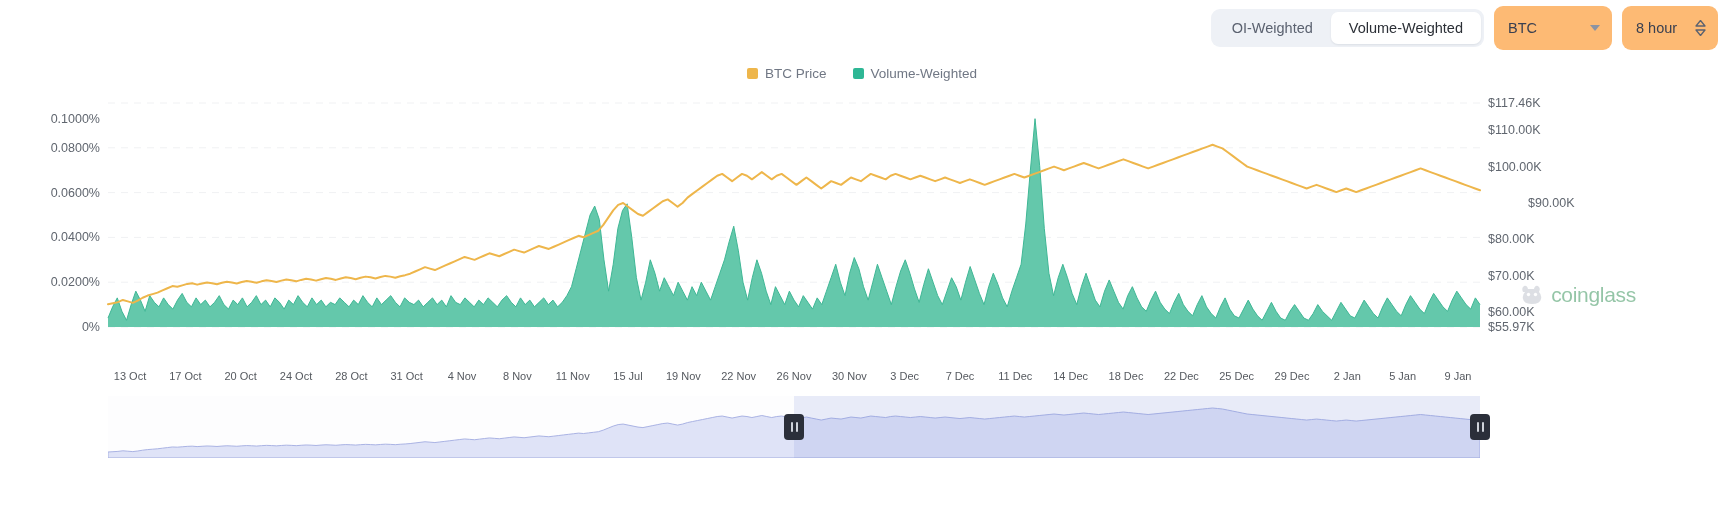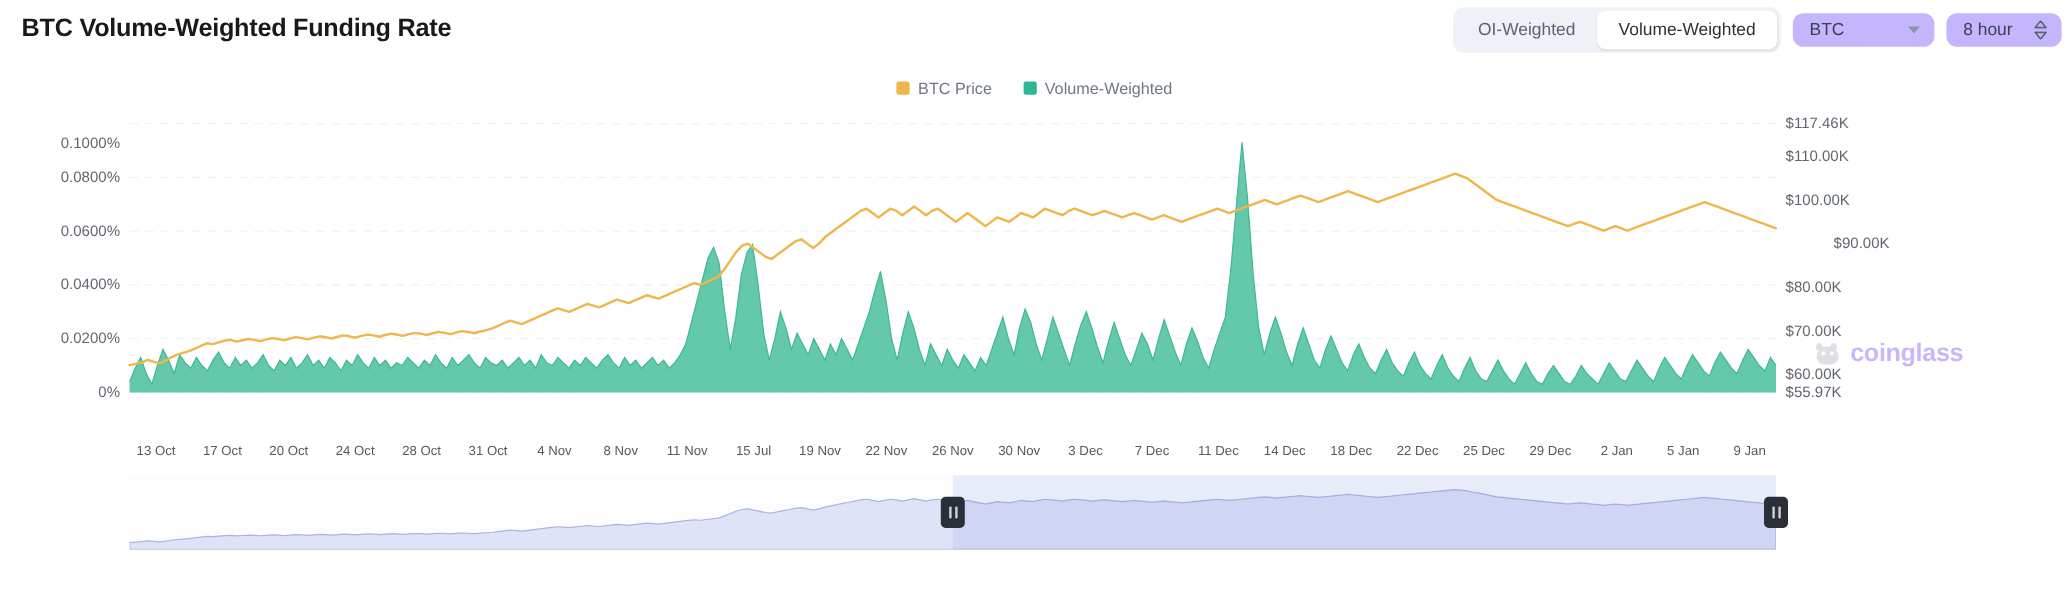--- a/index.html
+++ b/index.html
@@ -34,21 +34,21 @@
     display: flex; align-items: center; justify-content: center;
     font-size: 14.5px; color: #5b6270; border-radius: 7px;
     cursor: pointer; white-space: nowrap;
   }
   .seg-btn.active {
     background: #ffffff; color: #2b2f36;
     box-shadow: 0 1px 2px rgba(16,24,40,.08);
   }
   .select-box {
     display: flex; align-items: center; justify-content: space-between;
-    background: #c4b5fd; border-radius: 9px; height: 28px;
+    background: #fdba74; border-radius: 9px; height: 44px;
     padding: 0 12px 0 14px; cursor: pointer;
   }
   .select-box.asset { width: 118px; }
   .select-box.interval { width: 96px; }
   .select-label { font-size: 14.5px; color: #3a4050; white-space: nowrap; }
   .chev-down {
     width: 0; height: 0; margin-left: 8px;
     border-left: 5px solid transparent;
     border-right: 5px solid transparent;
     border-top: 6px solid #8b93a3;
@@ -83,21 +83,21 @@
   .x-label {
     position: absolute; font-size: 11px; color: #55595f;
     transform: translateX(-50%); white-space: nowrap; top: 0;
   }
 
   .watermark {
     position: absolute; right: 88px; top: 283px;
     display: flex; align-items: center; gap: 6px;
     opacity: .45; pointer-events: none;
   }
-  .wm-text { font-size: 21px; color: #8b5cf6; font-weight: 700; letter-spacing: -0.3px; }
+  .wm-text { font-size: 21px; color: #15803d; font-weight: 400; letter-spacing: -0.3px; }
 
   
   .range {
     position: absolute; left: 108px; top: 396px;
     width: 1372px; height: 62px;
     background: #fdfdfe; border-bottom: 1px solid #e8eaef;
   }
   .range svg { position: absolute; left: 0; top: 0; }
   .range-selection {
     position: absolute; top: 0; height: 62px;
@@ -110,21 +110,20 @@
     gap: 3px; cursor: ew-resize;
   }
   .handle i { display:block; width: 2px; height: 10px; background: #cfd3db; border-radius: 1px; }
 </style>
 </head>
 <body>
 
 <div class="page">
 
   <div class="header">
-    <div class="title">BTC Volume-Weighted Funding Rate</div>
 
     <div class="controls">
 
       <div class="segmented">
         <div class="seg-btn">OI-Weighted</div>
         <div class="seg-btn active">Volume-Weighted</div>
       </div>
 
       <div class="select-box asset">
         <span class="select-label">BTC</span>

